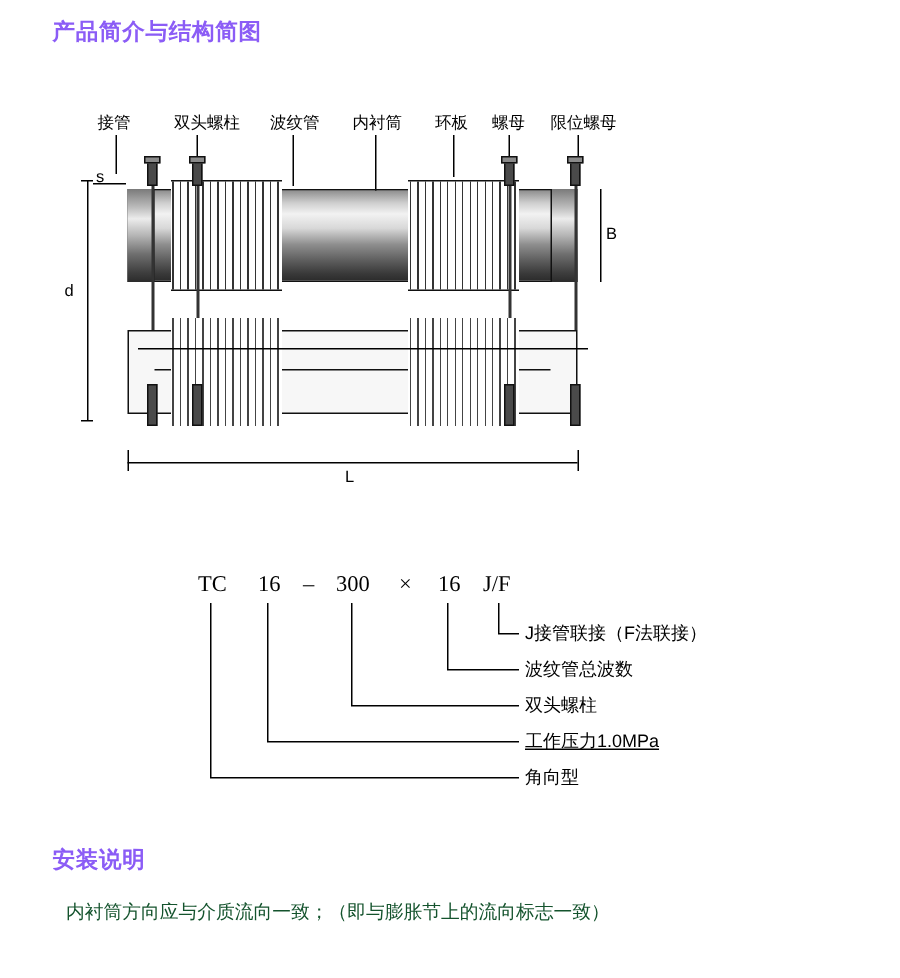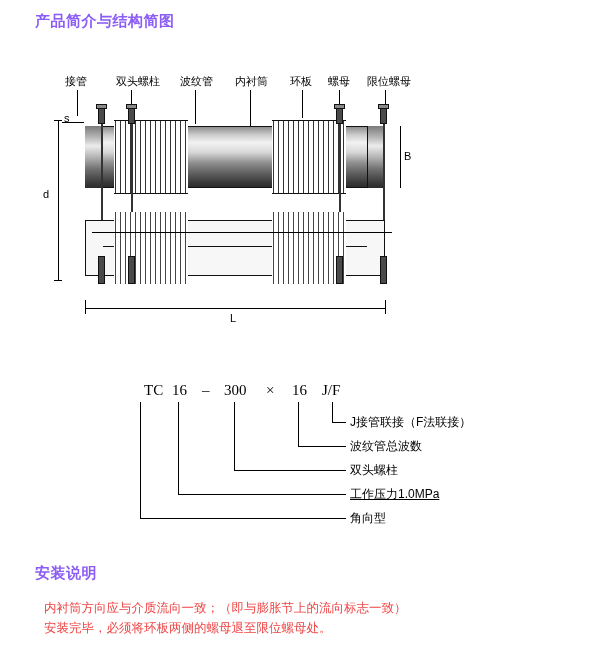--- a/index.html
+++ b/index.html
@@ -191,21 +191,21 @@
     background: #000;
   }
 
   
   .notes {
     position: absolute;
     left: 44px;
     top: 598px;
     font-size: 12.5px;
     line-height: 20px;
-    color: #ef4444;
+    color: #14532d;
   }
   .notes div { white-space: nowrap; }
 </style>
 </head>
 <body>
 
 <div class="page">
 
   <div class="section-title" id="title-1">产品简介与结构简图</div>
 
@@ -273,21 +273,21 @@
 
     <div class="hline" style="left:45px; top:248px; width:300px;"></div>
     <div class="vline" style="left:45px; top:240px; height:14px;"></div>
     <div class="vline" style="left:345px; top:240px; height:14px;"></div>
     <div class="dim-label" style="left:190px; top:252px;">L</div>
   </div>
 
 
   <div class="codeblock">
 
-    <div class="code-token" style="left:34px; top:4px;">TC</div>
+    <div class="code-token" style="left:22px; top:4px;">TC</div>
     <div class="code-token" style="left:62px; top:4px;">16</div>
     <div class="code-token" style="left:92px; top:4px;">–</div>
     <div class="code-token" style="left:114px; top:4px;">300</div>
     <div class="code-token" style="left:156px; top:4px;">×</div>
     <div class="code-token" style="left:182px; top:4px;">16</div>
     <div class="code-token" style="left:212px; top:4px;">J/F</div>
 
     <div class="vline" style="left:30px; top:24px; height:116px;"></div>
     <div class="vline" style="left:68px; top:24px; height:92px;"></div>
     <div class="vline" style="left:124px; top:24px; height:68px;"></div>
@@ -304,16 +304,15 @@
     <div class="code-desc" style="left:240px; top:60px;">波纹管总波数</div>
     <div class="code-desc" style="left:240px; top:84px;">双头螺柱</div>
     <div class="code-desc" style="left:240px; top:108px;text-decoration:underline;">工作压力1.0MPa</div>
     <div class="code-desc" style="left:240px; top:132px;">角向型</div>
   </div>
 
   <div class="section-title" id="title-3">安装说明</div>
 
   <div class="notes">
     <div>内衬筒方向应与介质流向一致；（即与膨胀节上的流向标志一致）</div>
-    <div>安装完毕，必须将环板两侧的螺母退至限位螺母处。</div>
   </div>
 
 </div>
 
 </body></html>

